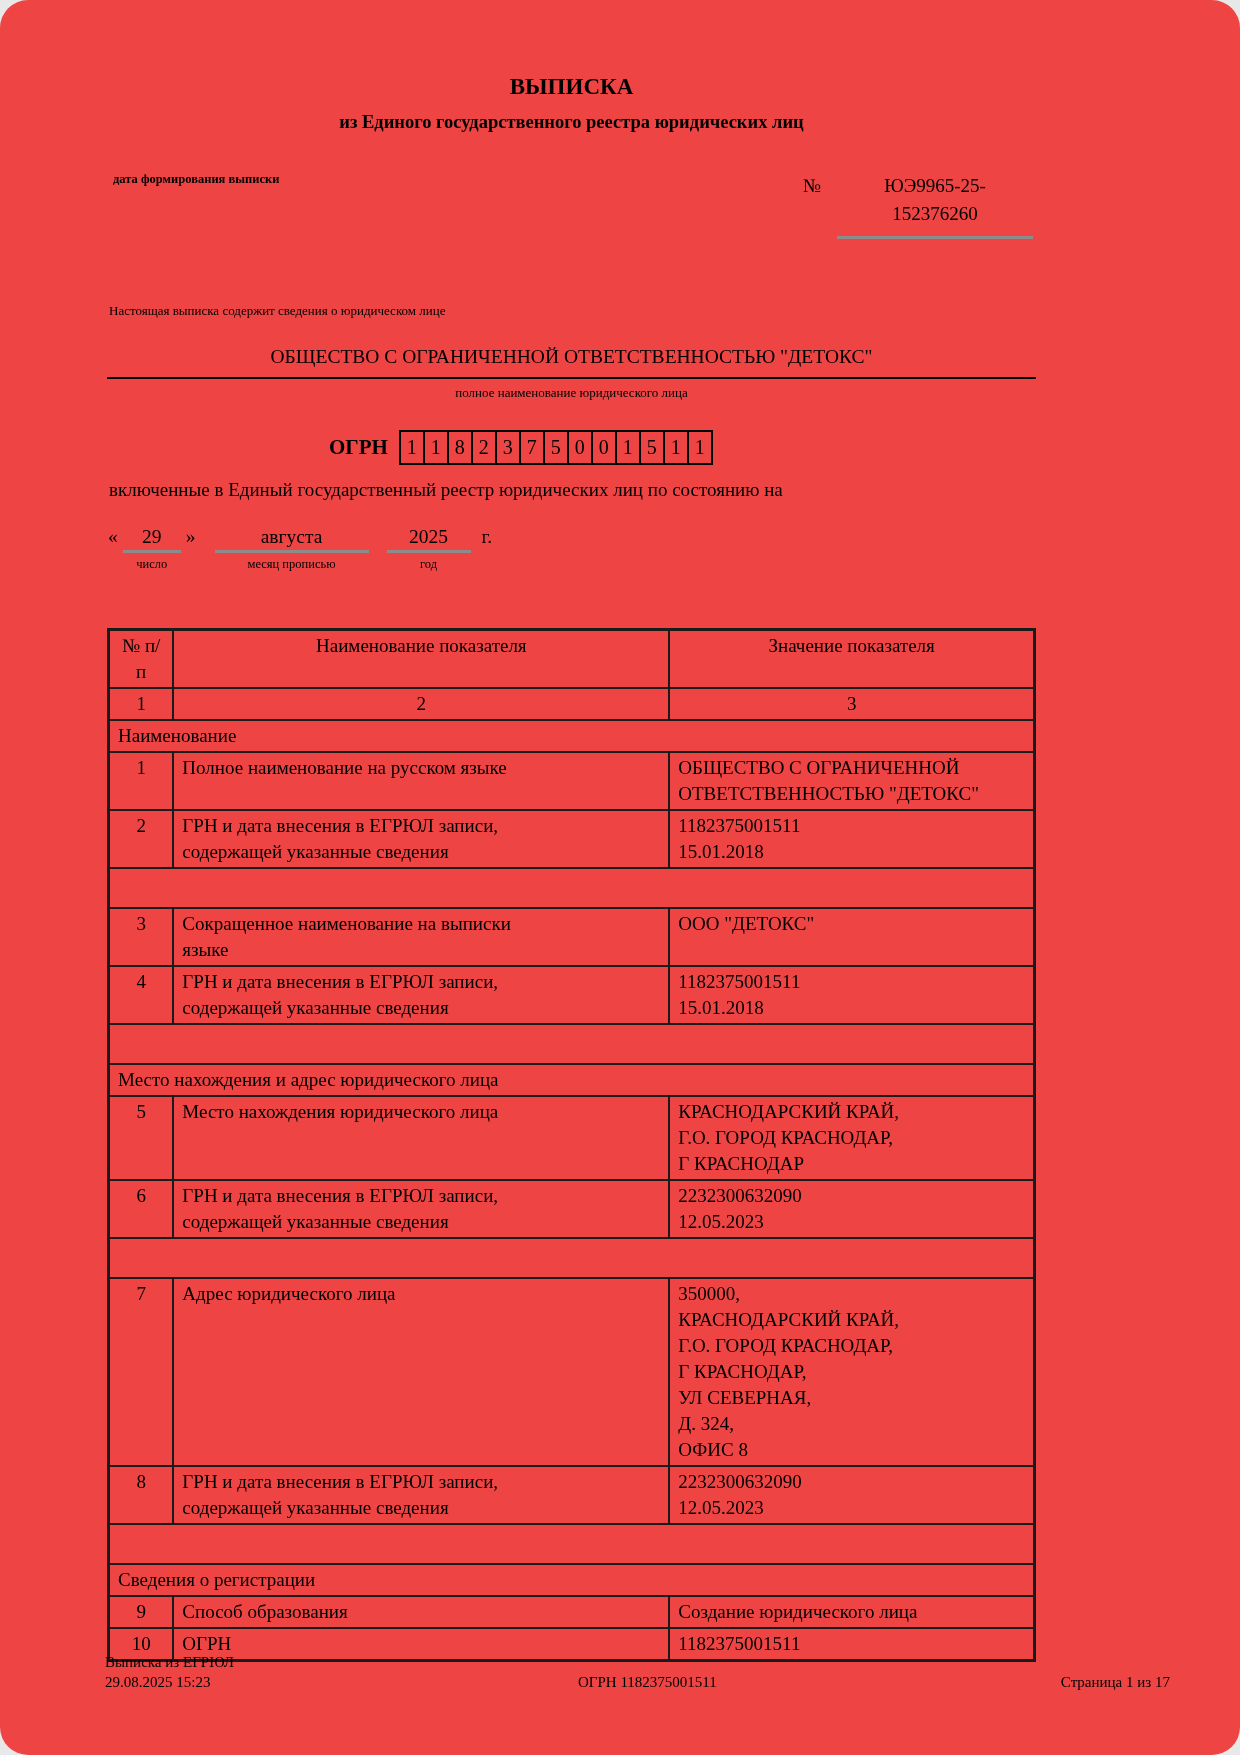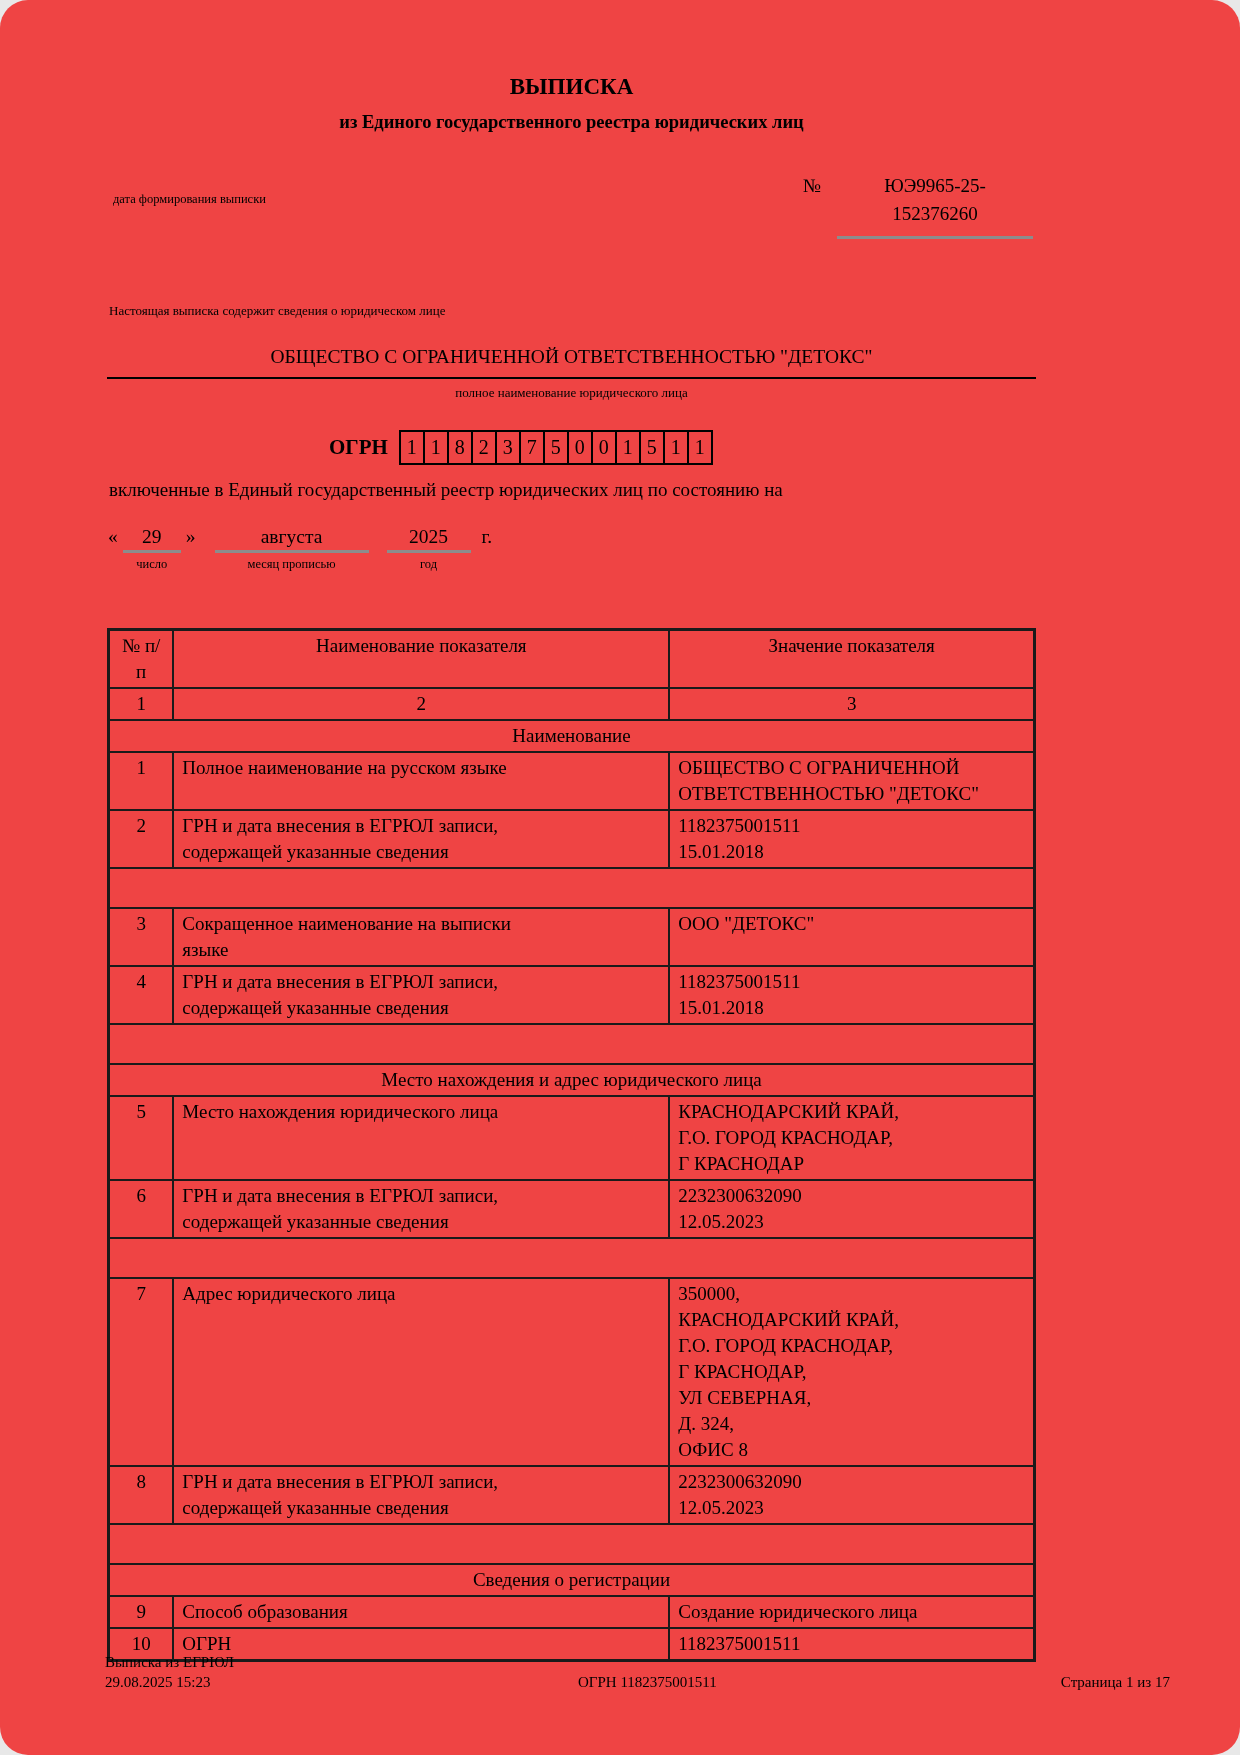--- a/index.html
+++ b/index.html
@@ -25,21 +25,21 @@
     text-align:center; font-size:18.5px; font-weight:bold;
   }
 
   
   .meta-row { position:absolute; top:172px; left:0; width:100%; }
   .date-block { position:absolute; left:-4px; width:206px; }
   .date-box {
     height:58px; border-bottom:3px solid #8c8c8c;
     text-align:center; font-size:19px; line-height:28px;
   }
-  .date-caption { font-size:12.5px; margin-top:20px; padding-left:10px; }
+  .date-caption { font-size:12.5px; margin-top:0; padding-left:10px;font-weight:bold; }
   .num-block { position:absolute; right:3px; top:0; display:flex; }
   .num-sign { font-size:19px; line-height:28px; margin-right:16px; }
   .num-box {
     width:196px; border-bottom:3px solid #8c8c8c; padding-bottom:8px;
     text-align:center; font-size:19px; line-height:28px;
   }
 
   .intro-line { position:absolute; top:303px; left:2px; font-size:13px; }
 
   .org-block {
@@ -84,21 +84,21 @@
   }
   .registry-table col.c1 { width:65px; }
   .registry-table col.c2 { width:498px; }
   .registry-table col.c3 { width:366px; }
   .registry-table th, .registry-table td {
     border:2px solid #1a1a1a; vertical-align:top;
     font-weight:normal; line-height:26px; padding:2px 8px;
   }
   .registry-table th { text-align:center; height:34px; }
   .colnum-cell { text-align:center; height:32px; }
-  .section-cell { text-align:center; font-weight:bold; height:32px; }
+  .section-cell { font-weight:bold; height:32px; }
   .spacer-cell { height:40px; }
   .row-number { text-align:center; }
   .indicator-name, .indicator-value { white-space:pre-line; }
 
   
   .footer {
     position:absolute; top:1652px; left:105px; right:70px;
     display:flex; justify-content:space-between; align-items:flex-end;
     font-size:15px; line-height:20px;
   }

